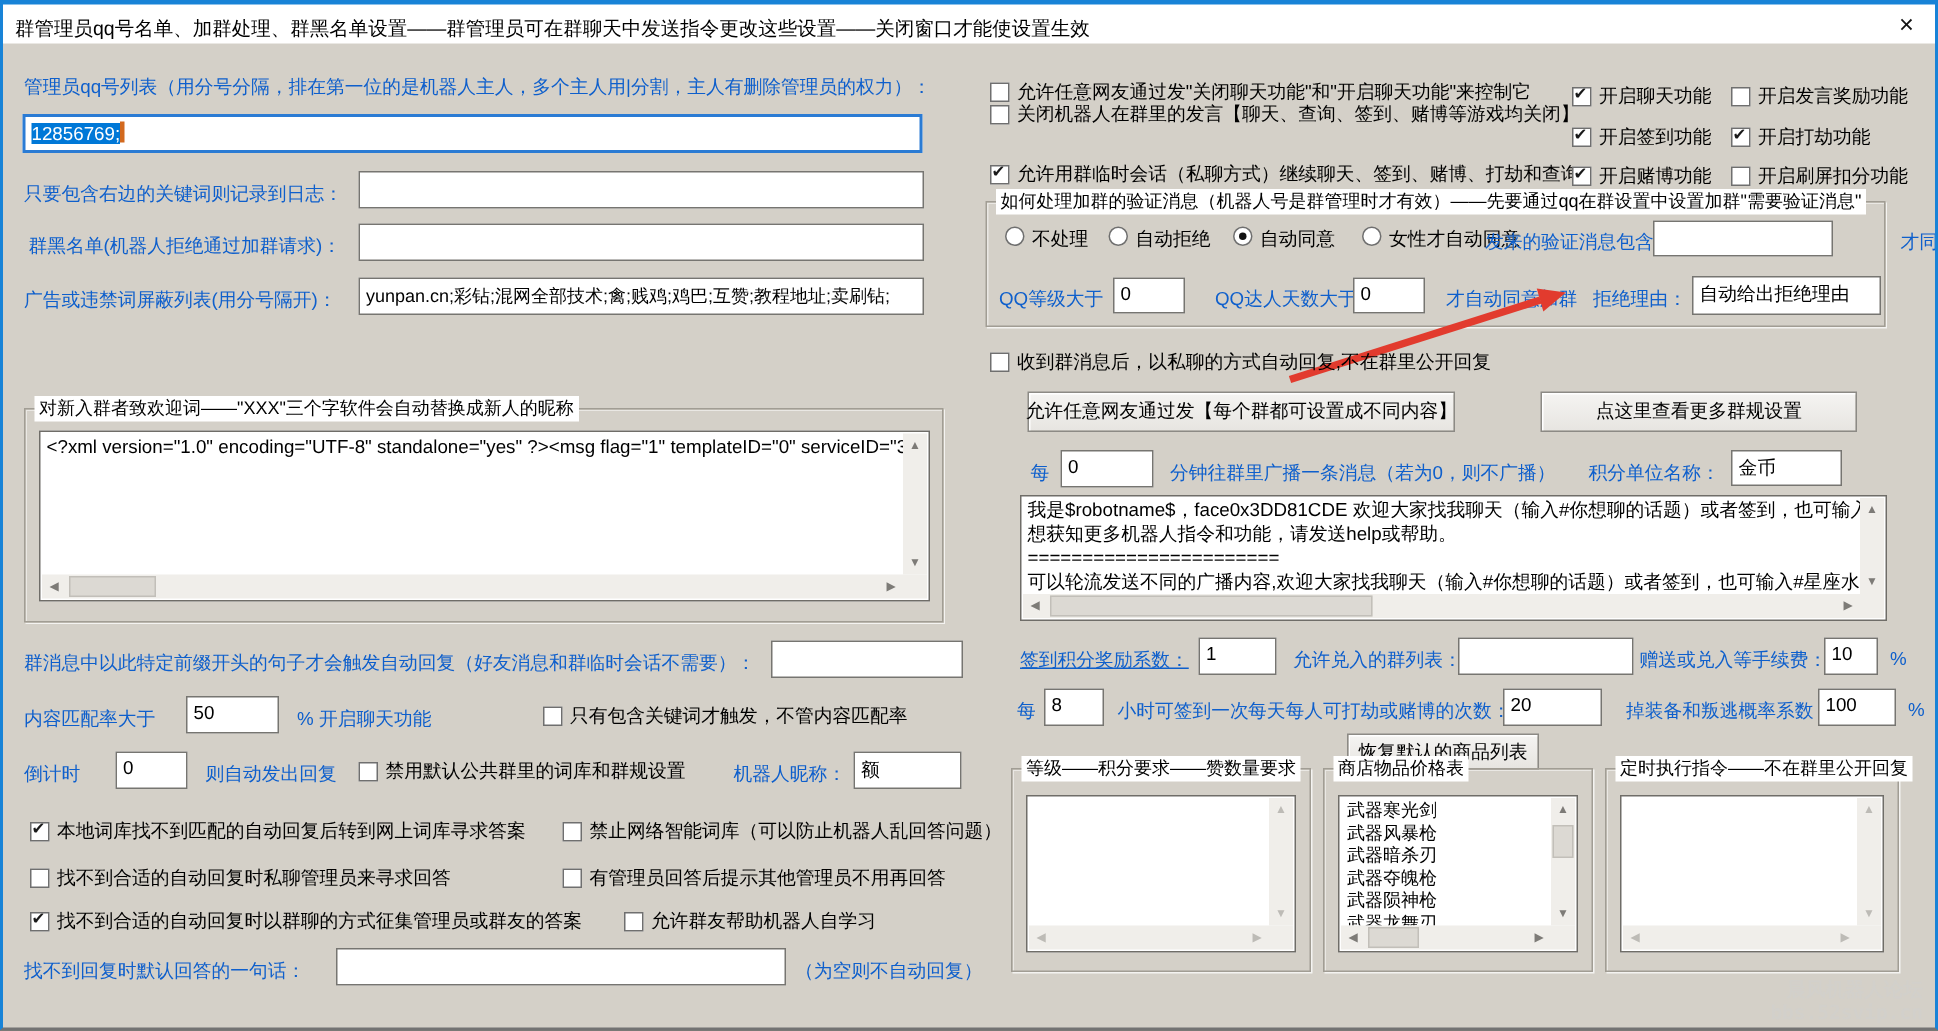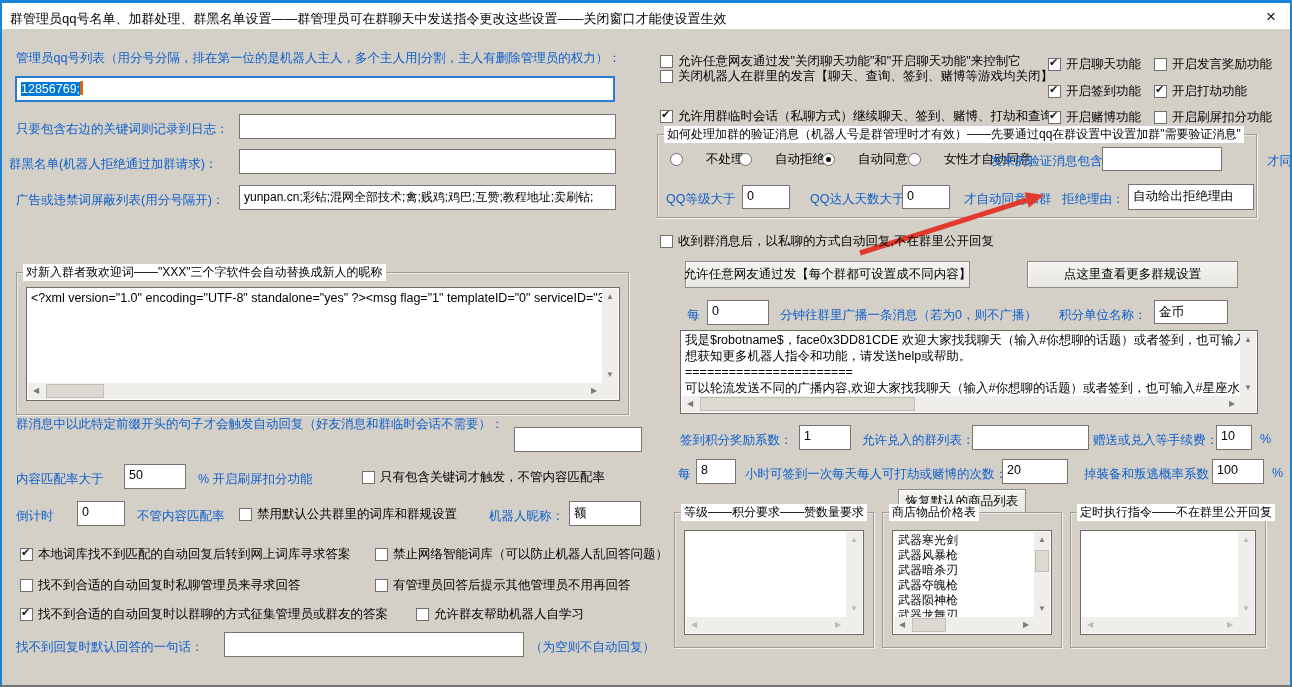--- a/index.html
+++ b/index.html
@@ -13,21 +13,21 @@
   .close{position:absolute;right:14px;top:4px;font-size:17px;color:#111;cursor:pointer;line-height:20px;}
   .lbl{color:#0e5fcc;white-space:nowrap;}
   .inp{position:absolute;background:#fff;border:1px solid #767571;box-sizing:border-box;
     font-size:12.5px;padding:3px 4px;white-space:nowrap;overflow:hidden;color:#000;}
   .inp.focus{border:2px solid #2a7bd4;}
   .sel{background:#0078d7;color:#fff;}
   .caret{display:inline-block;width:3px;height:14px;background:#d2691e;vertical-align:-2px;}
   .cb{position:absolute;display:flex;align-items:center;gap:5px;white-space:nowrap;cursor:default;}
   .cb .box{width:13px;height:13px;background:#fff;border:1px solid #6f6f6f;position:relative;flex:none;box-sizing:border-box;}
   .cb.checked .box::after{content:"✔";position:absolute;left:0px;top:-3px;font-size:11px;color:#1a1a1a;}
-  .radio{position:absolute;display:flex;align-items:center;gap:23px;white-space:nowrap;}
+  .radio{position:absolute;display:flex;gap:5px;white-space:nowrap;}
   .radio .circ{width:13px;height:13px;border:1px solid #6f6f6f;border-radius:50%;background:#fff;position:relative;flex:none;box-sizing:border-box;}
   .radio.selected .circ::after{content:"";position:absolute;left:3px;top:3px;width:5px;height:5px;border-radius:50%;background:#111;}
   .btn{position:absolute;background:linear-gradient(#f5f4f2,#e7e5e1);border:1px solid #8c8a85;
     box-shadow:inset 1px 1px 0 #fff;box-sizing:border-box;text-align:center;font-size:12.5px;
     display:flex;align-items:center;justify-content:center;cursor:pointer;white-space:nowrap;}
   .gb{position:absolute;border:1px solid #a19d94;box-shadow:1px 1px 0 rgba(255,255,255,.75), inset 1px 1px 0 rgba(255,255,255,.5);box-sizing:border-box;}
   .legend{position:absolute;top:-9px;left:6px;background:#ffffff;padding:0 3px;font-size:12px;white-space:nowrap;}
   .ta{position:absolute;background:#fff;border:1px solid #6f6d68;box-sizing:border-box;overflow:hidden;}
   .ta-content{position:absolute;left:0;top:0;right:17px;bottom:17px;padding:2px 4px;overflow:hidden;}
   .ta-line{white-space:nowrap;font-size:12.5px;line-height:17px;}
@@ -58,21 +58,21 @@
   </div>
 
   <div class="abs lbl" style="left:14px;top:50px;">管理员qq号列表（用分号分隔，排在第一位的是机器人主人，多个主人用|分割，主人有删除管理员的权力）：</div>
   <div class="inp focus" style="left:13px;top:76px;width:600px;height:26px;">
     <span class="sel">12856769;</span><span class="caret"></span>
   </div>
 
   <div class="abs lbl" style="left:14px;top:121px;">只要包含右边的关键词则记录到日志：</div>
   <div class="inp" style="left:237px;top:114px;width:377px;height:25px;"></div>
 
-  <div class="abs lbl" style="left:7px;top:156px;text-align:center;">群黑名单(机器人拒绝通过加群请求)：</div>
+  <div class="abs lbl" style="left:17px;top:156px;text-align:center;">群黑名单(机器人拒绝通过加群请求)：</div>
   <div class="inp" style="left:237px;top:149px;width:377px;height:25px;"></div>
 
   <div class="abs lbl" style="left:14px;top:192px;">广告或违禁词屏蔽列表(用分号隔开)：</div>
   <div class="inp" style="left:237px;top:185px;width:377px;height:25px;font-size:12px;">yunpan.cn;彩钻;混网全部技术;禽;贱鸡;鸡巴;互赞;教程地址;卖刷钻;</div>
 
   <div class="gb" style="left:14px;top:272px;width:613px;height:143px;">
     <span class="legend">对新入群者致欢迎词——"XXX"三个字软件会自动替换成新人的昵称</span>
   </div>
   <div class="ta" style="left:24px;top:287px;width:594px;height:114px;">
     <div class="ta-content">
@@ -83,34 +83,34 @@
       <div class="sb-btn down"></div>
     </div>
     <div class="hsb">
       <div class="sb-btn lft"></div>
       <div class="sb-btn rgt"></div>
       <div class="hthumb" style="left:18px;width:58px;"></div>
     </div>
     <div class="corner"></div>
   </div>
 
-  <div class="abs lbl" style="left:14px;top:416px;">群消息中以此特定前缀开头的句子才会触发自动回复（好友消息和群临时会话不需要）：</div>
+  <div class="abs lbl" style="left:14px;top:434px;">群消息中以此特定前缀开头的句子才会触发自动回复（好友消息和群临时会话不需要）：</div>
   <div class="inp" style="left:512px;top:427px;width:128px;height:25px;"></div>
 
   <div class="abs lbl" style="left:14px;top:471px;">内容匹配率大于</div>
   <div class="inp" style="left:122px;top:464px;width:62px;height:25px;">50</div>
-  <div class="abs lbl" style="left:196px;top:471px;">% 开启刷屏扣分功能</div>
+  <div class="abs lbl" style="left:196px;top:471px;">% 开启聊天功能</div>
   <label class="cb" style="left:312px;top:469px;padding-left:48px;">
     <span class="box"></span>
     <span>只有包含关键词才触发，不管内容匹配率</span>
   </label>
 
   <div class="abs lbl" style="left:14px;top:508px;">倒计时</div>
   <div class="inp" style="left:75px;top:501px;width:48px;height:25px;">0</div>
-  <div class="abs lbl" style="left:135px;top:508px;">不管内容匹配率</div>
+  <div class="abs lbl" style="left:135px;top:508px;">则自动发出回复</div>
   <label class="cb" style="left:237px;top:506px;">
     <span class="box"></span>
     <span>禁用默认公共群里的词库和群规设置</span>
   </label>
   <div class="abs lbl" style="left:487px;top:508px;">机器人昵称：</div>
   <div class="inp" style="left:567px;top:501px;width:72px;height:25px;">额</div>
 
   <label class="cb checked" style="left:18px;top:546px;">
     <span class="box"></span>
     <span>本地词库找不到匹配的自动回复后转到网上词库寻求答案</span>
@@ -241,21 +241,21 @@
       <div class="sb-btn down"></div>
     </div>
     <div class="hsb">
       <div class="sb-btn lft"></div>
       <div class="sb-btn rgt"></div>
       <div class="hthumb" style="left:18px;width:215px;"></div>
     </div>
     <div class="corner"></div>
   </div>
 
-  <div class="abs lbl" style="left:678px;top:432px;">签到积分奖励系数：</div>
+  <div class="abs lbl" style="left:678px;top:432px;text-decoration:underline;">签到积分奖励系数：</div>
   <div class="inp" style="left:797px;top:425px;width:52px;height:25px;">1</div>
   <div class="abs lbl" style="left:860px;top:432px;">允许兑入的群列表：</div>
   <div class="inp" style="left:970px;top:425px;width:117px;height:25px;"></div>
   <div class="abs lbl" style="left:1091px;top:432px;">赠送或兑入等手续费：</div>
   <div class="inp" style="left:1214px;top:425px;width:36px;height:25px;">10</div>
   <div class="abs lbl" style="left:1258px;top:432px;">%</div>
 
   <div class="abs lbl" style="left:676px;top:466px;">每</div>
   <div class="inp" style="left:694px;top:459px;width:40px;height:25px;">8</div>
   <div class="abs lbl" style="left:743px;top:466px;">小时可签到一次</div>

